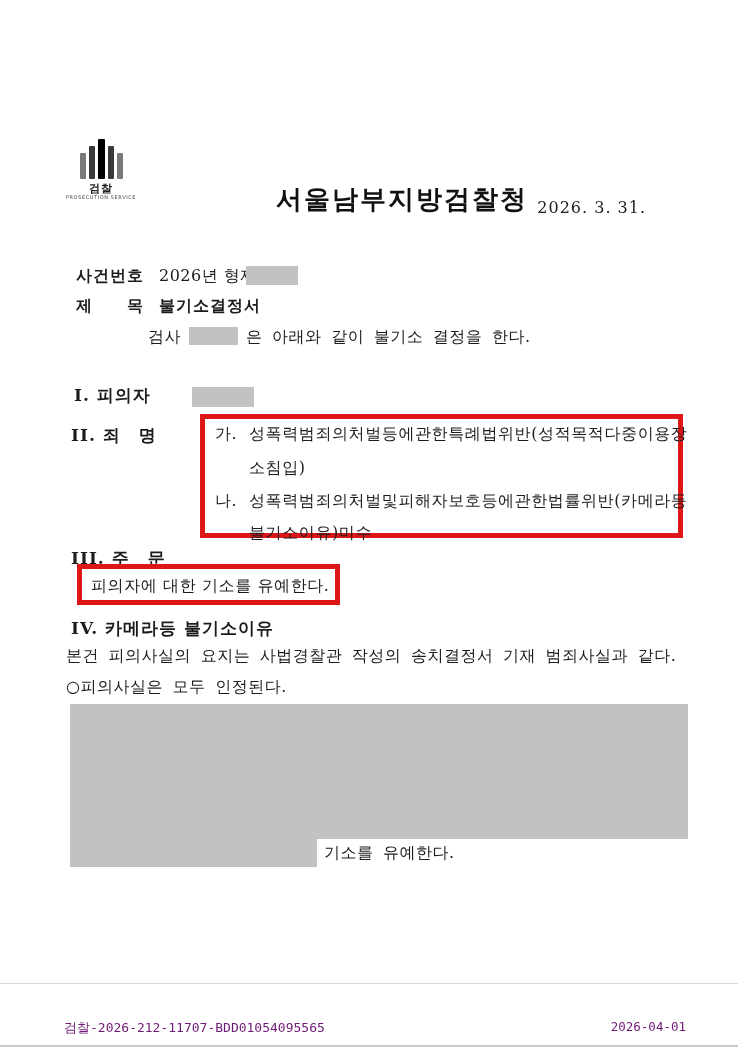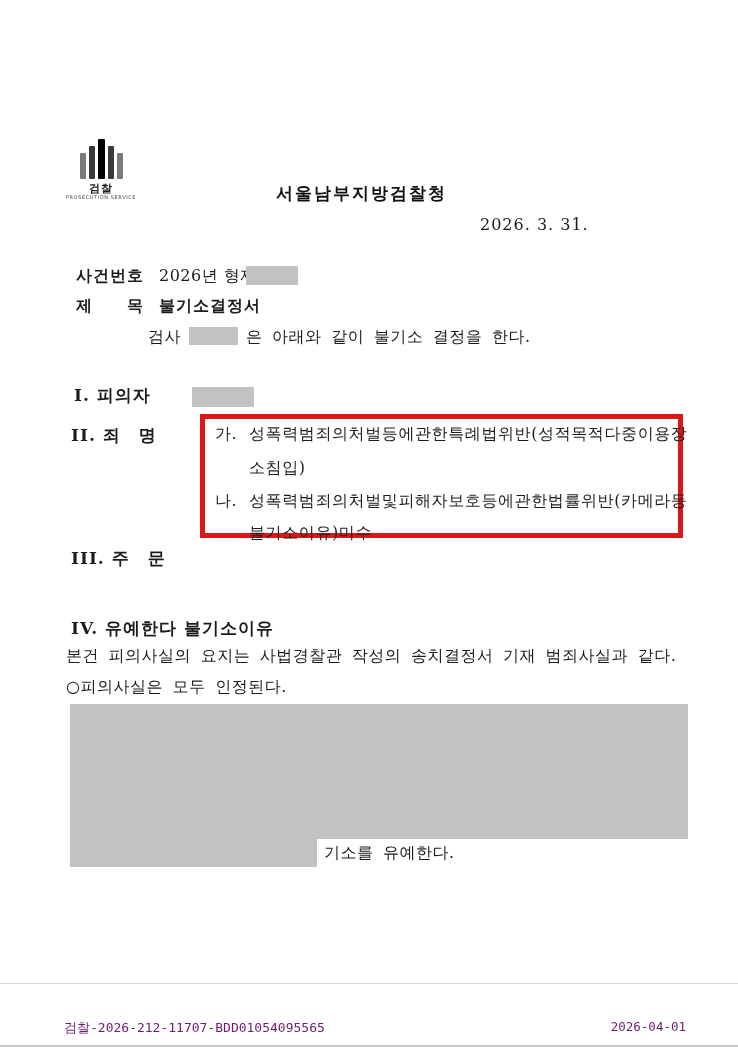--- a/index.html
+++ b/index.html
@@ -2,21 +2,21 @@
 <html><head>
 <meta charset="utf-8">
 <style>
   html,body{margin:0;padding:0;background:#ffffff;}
   .page{
     position:relative;width:738px;height:1048px;background:#ffffff;overflow:hidden;
     font-family:"DejaVu Serif","Liberation Serif",serif;color:#1c1c1c;
   }
   .abs{position:absolute;}
   .bold{font-weight:bold;}
-  .office-title{font-size:17px;letter-spacing:2px;font-weight:600;color:#111;}
+  .office-title{font-size:26px;letter-spacing:2px;font-weight:600;color:#111;}
   .doc-date{font-size:16px;letter-spacing:1px;}
   .label{font-size:16px;font-weight:bold;letter-spacing:1px;}
   .value{font-size:16px;letter-spacing:0.5px;}
   .body-text{font-size:16px;letter-spacing:0.5px;word-spacing:4px;}
   .sec-head{font-size:17px;font-weight:bold;letter-spacing:1px;}
   .redact{background:#c2c2c2;}
   .annot{position:absolute;border:5px solid #dd1618;box-sizing:border-box;}
   .charge-line{position:absolute;font-size:16px;letter-spacing:0.6px;white-space:nowrap;}
   .hairline{position:absolute;left:0;width:738px;background:#d9d9d9;}
   .footer-text{font-family:"DejaVu Sans Mono","Liberation Mono",monospace;font-size:13px;color:#701a75;letter-spacing:0px;}
@@ -35,21 +35,21 @@
     <i style="width:6px;height:26px;background:#7a7a7a;"></i>
     <i style="width:6px;height:33px;background:#3a3a3a;"></i>
     <i style="width:7px;height:40px;background:#000;"></i>
     <i style="width:6px;height:33px;background:#3a3a3a;"></i>
     <i style="width:6px;height:26px;background:#7a7a7a;"></i>
   </div>
   <div class="abs logo-kr" style="left:78px;top:181px;width:46px;">검찰</div>
   <div class="abs logo-en" style="left:62px;top:194px;width:78px;">PROSECUTION SERVICE</div>
 
   <div class="abs office-title" style="left:276px;top:182px;">서울남부지방검찰청</div>
-  <div class="abs doc-date" style="left:480px;top:215px;width:166px;">2026. 3. 31.</div>
+  <div class="abs doc-date" style="left:480px;top:198px;width:166px;text-align:right;">2026. 3. 31.</div>
 
   <div class="abs label" style="left:76px;top:266px;">사건번호</div>
   <div class="abs value" style="left:159px;top:266px;">2026년 형제</div>
   <div class="abs redact" style="left: 246px; top: 266px; width: 52px; height: 19px; background-color: rgb(194, 194, 194);"></div>
 
   <div class="abs label" style="left:76px;top:296px;">제　　목</div>
   <div class="abs value bold" style="left:159px;top:296px;letter-spacing:1px;">불기소결정서</div>
 
   <div class="abs body-text" style="left:148px;top:327px;">검사</div>
   <div class="abs redact" style="left: 189px; top: 327px; width: 49px; height: 18px; background-color: rgb(194, 194, 194);"></div>
@@ -62,22 +62,25 @@
   <div class="annot" style="left: 200px; top: 414px; width: 483px; height: 124px; border-color: rgb(221, 22, 24);">
     <span class="charge-line" style="left:10px;top:5px;">가.</span>
     <span class="charge-line" style="left:44px;top:5px;">성폭력범죄의처벌등에관한특례법위반(성적목적다중이용장</span>
     <span class="charge-line" style="left:44px;top:39px;">소침입)</span>
     <span class="charge-line" style="left:10px;top:72px;">나.</span>
     <span class="charge-line" style="left:44px;top:72px;">성폭력범죄의처벌및피해자보호등에관한법률위반(카메라등</span>
     <span class="charge-line" style="left:44px;top:104px;">불기소이유)미수</span>
   </div>
 
   <div class="abs sec-head" style="left:71px;top:547px;">III. 주　문</div>
+  <div class="annot" style="left: 77px; top: 564px; width: 263px; height: 41px; border-color: rgb(221, 22, 24);">
+    <span class="charge-line" style="left:9px;top:7px;">피의자에 대한 기소를 유예한다.</span>
+  </div>
 
-  <div class="abs sec-head" style="left:71px;top:617px;">IV. 유예한다 불기소이유</div>
+  <div class="abs sec-head" style="left:71px;top:617px;">IV. 카메라등 불기소이유</div>
   <div class="abs body-text" style="left:66px;top:677px;">○피의사실은 모두 인정된다.</div>
   <div class="abs body-text" style="left:66px;top:646px;">본건 피의사실의 요지는 사법경찰관 작성의 송치결정서 기재 범죄사실과 같다.</div>
 
   <div class="abs redact" style="left: 70px; top: 704px; width: 618px; height: 135px; background-color: rgb(194, 194, 194);"></div>
   <div class="abs redact" style="left: 70px; top: 838px; width: 247px; height: 29px; background-color: rgb(194, 194, 194);"></div>
   <div class="abs body-text" style="left:324px;top:843px;">기소를 유예한다.</div>
 
   <div class="hairline" style="top:983px;height:1px;"></div>
   <div class="hairline" style="top:1045px;height:2px;background:#c9c9c9;"></div>
 

